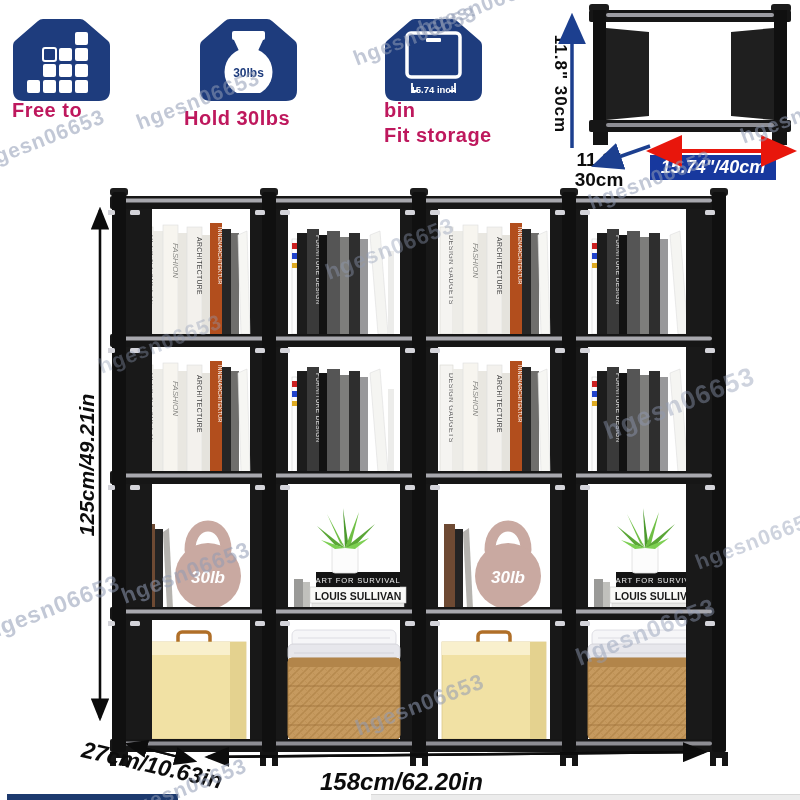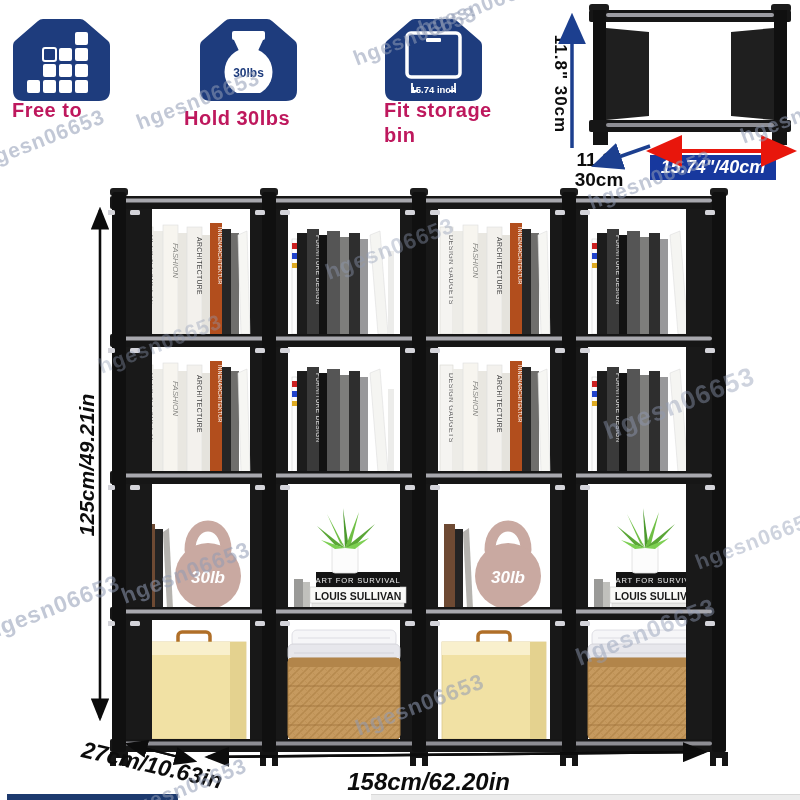--- a/index.html
+++ b/index.html
@@ -8,21 +8,21 @@
   .abs{position:absolute;}
   
   .feat-label{position:absolute;font-weight:bold;color:#be185d;font-size:20px;
               letter-spacing:.5px;line-height:25px;white-space:nowrap;}
   
   .dim{position:absolute;font-weight:bold;font-style:italic;color:#0c0c0c;white-space:nowrap;}
   #height-label{left:-8px;top:453px;width:190px;text-align:center;font-size:21px;
                 transform:rotate(-90deg);}
   #depth-label{left:76px;top:752px;width:152px;text-align:center;font-size:23px;
                transform:rotate(13deg);}
-  #bottom-width-label{left:320px;top:768px;width:190px;text-align:right;font-size:24px;}
+  #bottom-width-label{left:320px;top:768px;width:190px;text-align:left;font-size:24px;}
   
   #side-label{position:absolute;left:497px;top:74px;width:126px;text-align:center;
               font-weight:bold;color:#0c0c0c;font-size:17px;transform:rotate(90deg);
               white-space:nowrap;letter-spacing:1px;}
   #unit-depth-label{position:absolute;left:566px;top:150px;width:66px;text-align:center;
               font-weight:bold;color:#0c0c0c;font-size:19px;line-height:20px;}
   #width-label-box{position:absolute;left:650px;top:155px;width:126px;height:25px;
               background:#17389e;color:#fff;font-weight:bold;font-style:italic;
               font-size:18px;text-align:center;line-height:25px;}
   
@@ -71,22 +71,22 @@
 
 <svg class="abs" style="left:385px;top:17px" width="97" height="84" viewBox="0 0 97 84">
   <path d="M30 2 L67 2 Q70 2 72 4 L94 23 Q97 25 97 29 L97 73 Q97 84 86 84 L11 84 Q0 84 0 73 L0 29 Q0 25 3 23 L25 4 Q27 2 30 2 Z" fill="#1e3c7d"></path>
   <rect x="22" y="16" width="53" height="44" rx="4" fill="none" stroke="#fff" stroke-width="3.5"></rect>
   <rect x="41" y="21" width="15" height="4" rx="1" fill="#fff"></rect>
   <path d="M27 66 v8 h6" stroke="#fff" stroke-width="1.8" fill="none"></path>
   <path d="M70 66 v8 h-6" stroke="#fff" stroke-width="1.8" fill="none"></path>
   <text x="48.5" y="76" text-anchor="middle" font-size="9.5" font-weight="bold" fill="#fff">15.74 inch</text>
 </svg>
 <div class="feat-label" style="left:384px;top:98px">
+  <div>bin</div>
   <div>Fit storage</div>
-  <div>bin</div>
 </div>
 
 <svg class="abs" style="left:585px;top:2px" width="210" height="148" viewBox="0 0 210 148">
   <rect x="4" y="2" width="20" height="8" rx="3" fill="#1c1c1c"></rect>
   <rect x="186" y="2" width="20" height="8" rx="3" fill="#1c1c1c"></rect>
   <rect x="4" y="8" width="202" height="12" rx="2" fill="#161616"></rect>
   <rect x="21" y="11" width="168" height="4" rx="2" fill="#9d9da3"></rect>
   <rect x="8" y="8" width="13" height="124" fill="#101010"></rect>
   <rect x="189" y="8" width="13" height="124" fill="#101010"></rect>
   <polygon points="21,26 64,30 64,114 21,118" fill="#1f1f1f"></polygon>

